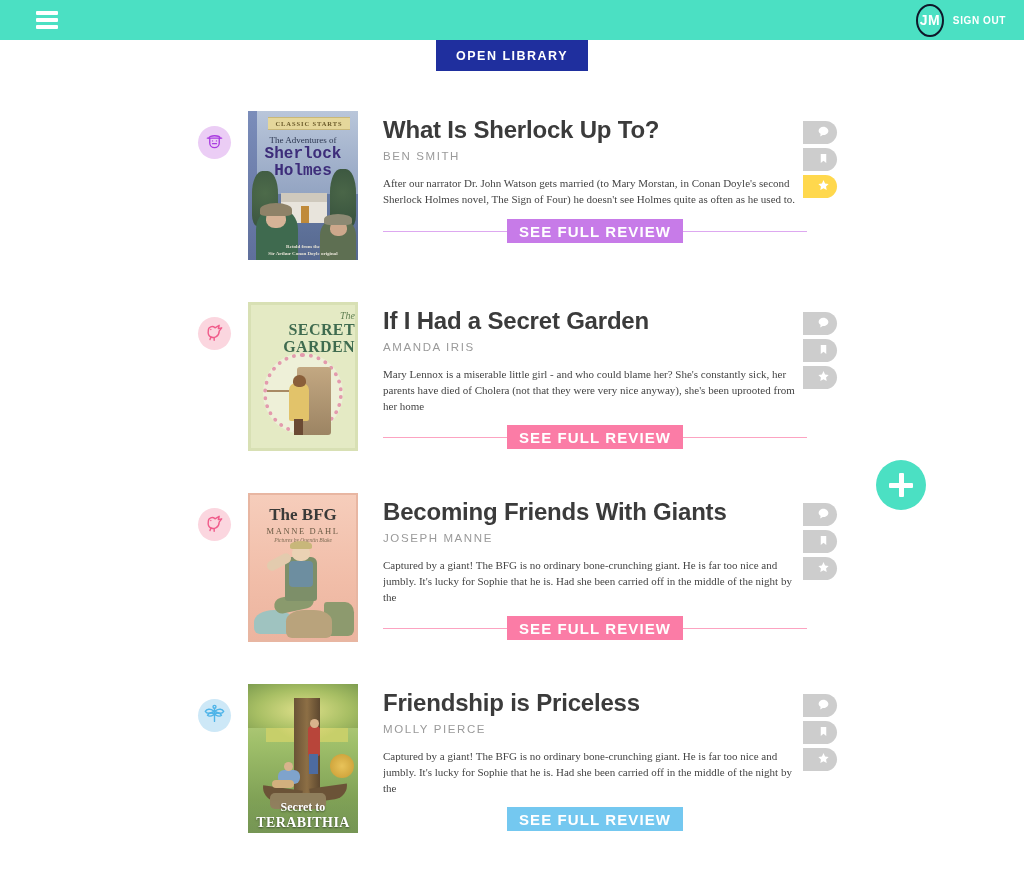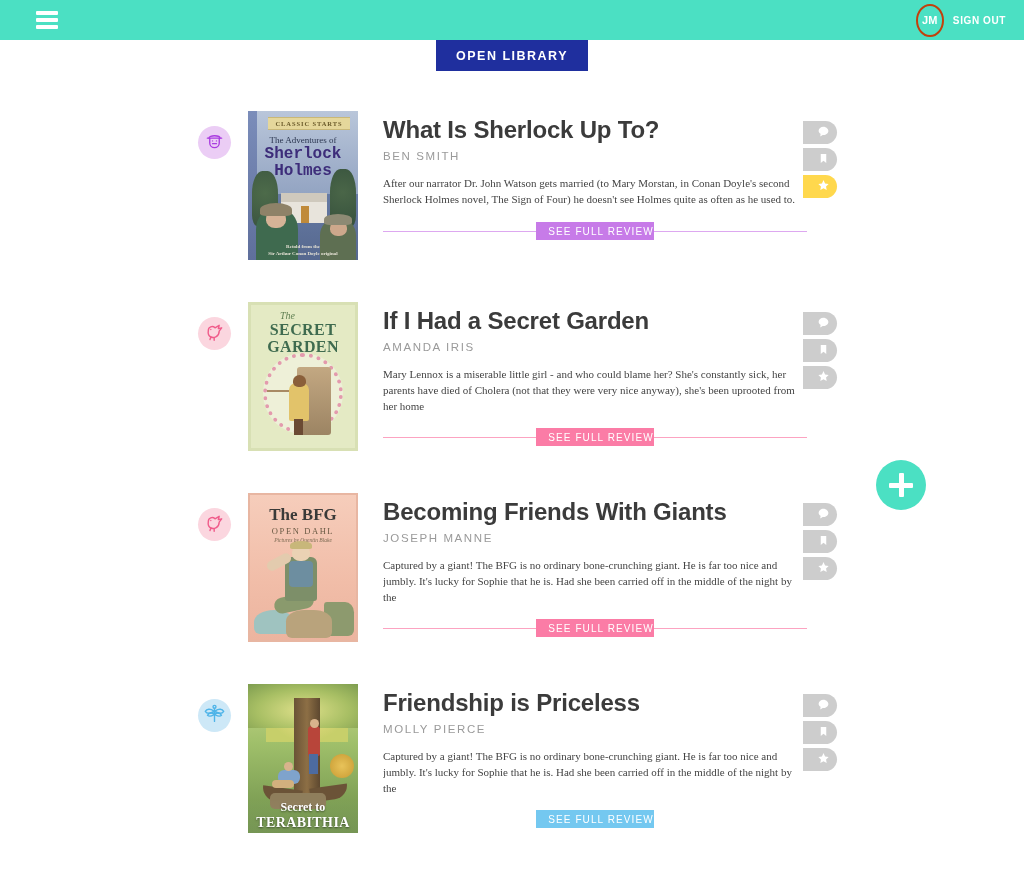--- a/index.html
+++ b/index.html
@@ -46,24 +46,24 @@
     top: 0;
     height: 40px;
     display: flex;
     align-items: center;
     gap: 9px;
   }
   .avatar-initials {
     width: 28px;
     height: 33px;
     border-radius: 50%;
-    border: 2px solid #c2410c;
+    border: 2px solid #0f172a;
     background: #4BE0C3;
     color: #ffffff;
-    font-size: 11px;
+    font-size: 14px;
     font-weight: bold;
     letter-spacing: .3px;
     display: flex;
     align-items: center;
     justify-content: center;
     cursor: pointer;
   }
   .signout {
     color: #ffffff;
     font-size: 10px;
@@ -168,24 +168,24 @@
   .review-line {
     position: absolute;
     left: 0; right: 0;
     top: 50%;
     height: 1px;
   }
   .review-btn {
     position: relative;
     z-index: 2;
     color: #ffffff;
-    font-size: 10px;
-    font-weight: normal;
+    font-size: 15px;
+    font-weight: bold;
     letter-spacing: 1.1px;
-    padding: 4px 0 3px 12px;
+    padding: 4px 12px 3px 12px;
     cursor: pointer;
   }
 
   
   .chips {
     position: absolute;
     left: 803px;
     top: 10px;
     display: flex;
     flex-direction: column;
@@ -263,23 +263,23 @@
     background:#5e6f52; border-radius:40% 40% 0 0; }
   .cv-sherlock .hat-r { position:absolute; right:6px; top:103px; width:28px; height:11px;
     background:#8d8a74; border-radius:50% 50% 20% 20%; }
   .cv-sherlock .face-r { position:absolute; right:11px; top:110px; width:17px; height:15px;
     background:#cda88c; border-radius:45%; }
   .cv-sherlock .foot { position:absolute; left:0; right:0; bottom:3px; text-align:center;
     font-family:"Liberation Serif",serif; font-size:5px; color:#e6e2d5; font-weight:bold; line-height:1.3; }
 
   
   .cv-garden { background:#e4eac4; border:3px solid #d8e0b4; }
-  .cv-garden .gt1 { position:absolute; left:0; right:0; top:5px; text-align:left;
-    font-family:"Liberation Serif",serif; font-size:10px; color:#5f7f52; font-style:italic;margin-left:29px; }
-  .cv-garden .gt2 { position:absolute; left:0; right:0; top:16px; text-align:center;
+  .cv-garden .gt1 { position:absolute; left:0; right:0; top:5px; text-align:right;
+    font-family:"Liberation Serif",serif; font-size:10px; color:#5f7f52; font-style:italic; }
+  .cv-garden .gt2 { position:absolute; left:0; right:0; top:16px; text-align:right;
     font-family:"Liberation Serif",serif; font-size:16px; font-weight:bold; color:#3f6b4f;
     letter-spacing:.4px; line-height:1.08; }
   .cv-garden .oval { position:absolute; left:12px; right:12px; top:48px; bottom:14px;
     border:4px dotted #e39aad; border-radius:50%; background:#eef0d8; }
   .cv-garden .door2 { position:absolute; left:46px; top:62px; width:34px; height:68px;
     background:linear-gradient(#c3a882,#9c8463); border-radius:3px; }
   .cv-garden .girl { position:absolute; left:38px; top:78px; width:20px; height:38px;
     background:#e2c36a; border-radius:7px 7px 2px 2px; }
   .cv-garden .girlhead { position:absolute; left:42px; top:70px; width:13px; height:12px;
     background:#8a5f3a; border-radius:50% 50% 40% 40%; }
@@ -481,21 +481,21 @@
       <span><svg width="20" height="20" viewBox="0 0 24 24" fill="none" stroke="#F05C8B" stroke-width="1.7" stroke-linecap="round" stroke-linejoin="round">
       <path d="M4 10 C4 6, 9 4, 12 7 L17 4 L16 8 L20 7 L17 11 C17 17, 11 20, 7 18 C4 16.5, 3.5 13, 4 10 Z"></path>
       <path d="M7 18 l-1 3"></path>
             <path d="M11 19 l0 3"></path>
       <circle cx="7" cy="9" r=".8" fill="#F05C8B" stroke="none"></circle>
           </svg></span>
     </div>
     <div class="cover">
         <div class="cv cv-bfg">
       <div class="bt1">The BFG</div>
-          <div class="bt2">OPEN DAHL</div>
+          <div class="bt2">MANNE DAHL</div>
       <div class="bt3">Pictures by Quentin Blake</div>
       <div class="rock1"></div>
           <div class="rock3"></div>
       <div class="giant-leg"></div>
       <div class="giant-body"></div>
           <div class="giant-vest"></div>
       <div class="giant-arm"></div>
       <div class="giant-head"></div>
           <div class="giant-hair"></div>
       <div class="rock2"></div>

